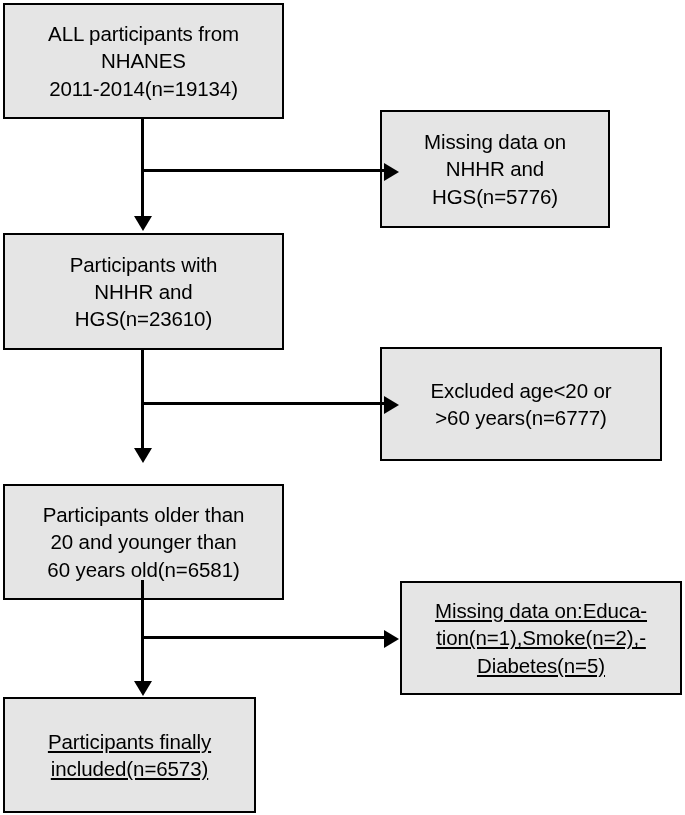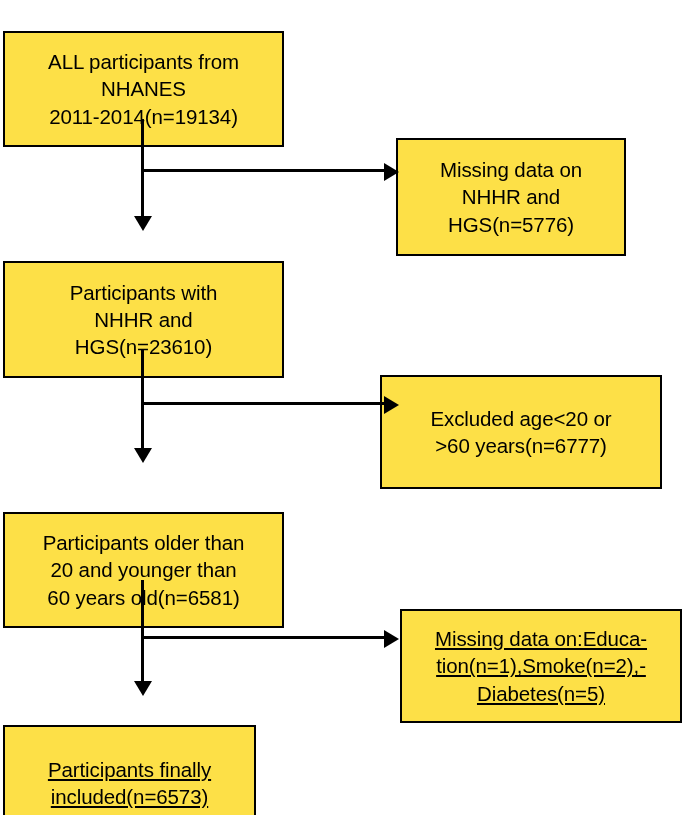--- a/index.html
+++ b/index.html
@@ -12,46 +12,45 @@
     width: 685px;
     height: 815px;
     background: #ffffff;
     overflow: hidden;
     font-family: "Liberation Sans", sans-serif;
   }
   .node {
     position: absolute;
     box-sizing: border-box;
     border: 2.5px solid #000000;
-    background: #fde047;
+    background: #e5e5e5;
     display: flex;
     align-items: center;
     justify-content: center;
     text-align: center;
     color: #000000;
     font-size: 20.5px;
     line-height: 1.33;
     letter-spacing: -0.1px;
     white-space: pre-line;
-    margin-top: 28px;
   }
   .node-text {
     display: block;
     width: 100%;
     padding: 0 2px;
   }
 
   
   #node-all-participants { left: 3px;  top: 3px;   width: 281px; height: 116px; }
   #node-with-nhhr-hgs    { left: 3px;  top: 233px; width: 281px; height: 117px; }
   #node-age-filtered     { left: 3px;  top: 484px; width: 281px; height: 116px; }
   #node-final-included   { left: 3px;  top: 697px; width: 253px; height: 116px; text-decoration: underline; }
 
   
-  #node-missing-nhhr-hgs { left: 396px; top: 110px; width: 230px; height: 118px; text-align: center; }
+  #node-missing-nhhr-hgs { left: 380px; top: 110px; width: 230px; height: 118px; text-align: center; }
   #node-excluded-age     { left: 380px; top: 347px; width: 282px; height: 114px; }
   #node-missing-covars   { left: 400px; top: 581px; width: 282px; height: 114px; text-decoration: underline; }
 
   
   .vline {
     position: absolute;
     width: 3px;
     background: #000000;
   }
   .hline {

